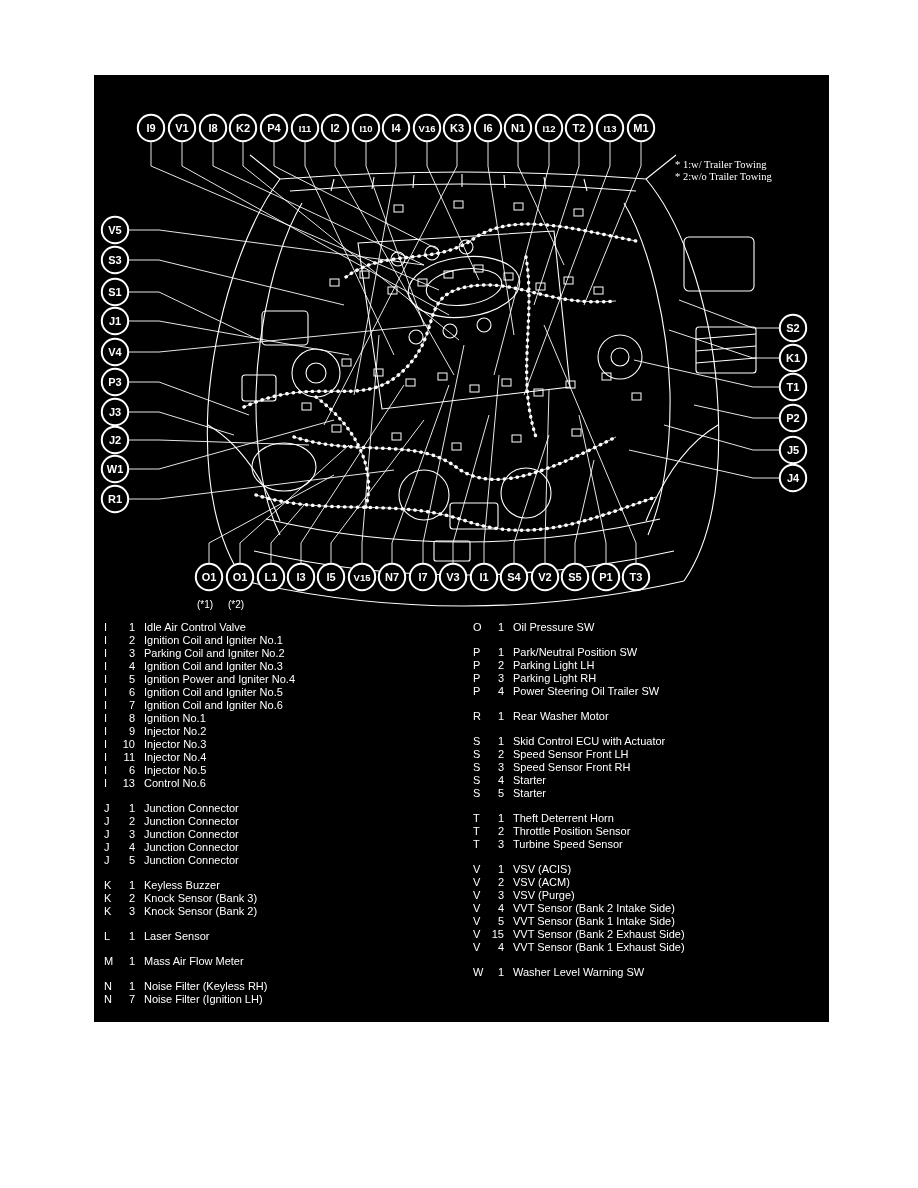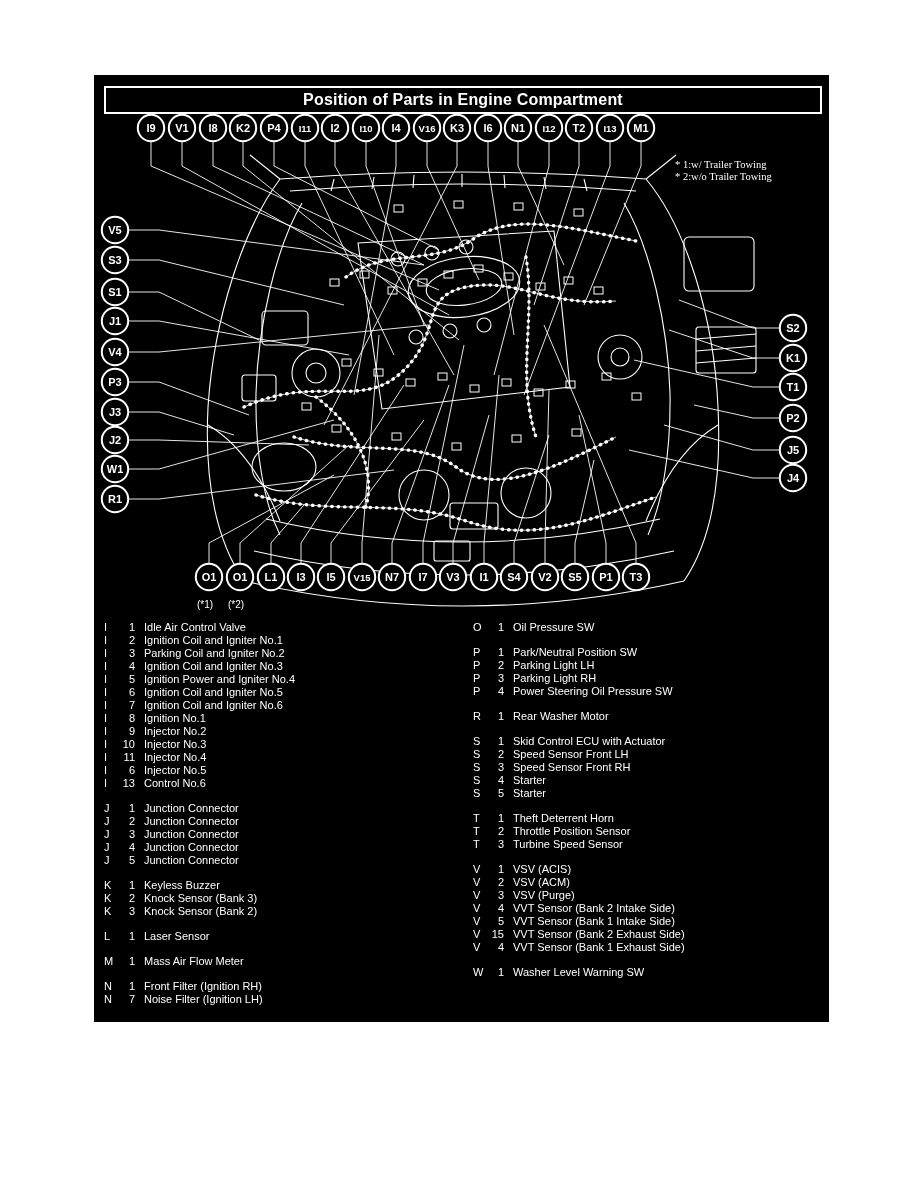--- a/index.html
+++ b/index.html
@@ -374,23 +374,20 @@
             <circle cx="512" cy="502" r="13.2" fill="#000" stroke="#fff" stroke-width="2"></circle>
             <text x="512" y="506" fill="#fff" text-anchor="middle" font-size="11" font-weight="bold" font-family="&quot;Liberation Sans&quot;, sans-serif">P1</text>
           </g>
           <g>
             <circle cx="542" cy="502" r="13.2" fill="#000" stroke="#fff" stroke-width="2"></circle>
             <text x="542" y="506" fill="#fff" text-anchor="middle" font-size="11" font-weight="bold" font-family="&quot;Liberation Sans&quot;, sans-serif">T3</text>
           </g>
         </g>
     </svg>
 
-    <div class="title-box">
-      <span>Position of Parts in Engine Compartment</span>
-    </div>
 
     <div class="notes">
       <div>* 1:w/ Trailer Towing</div>
       <div>* 2:w/o Trailer Towing</div>
     </div>
 
     <div id="legend-left" class="legend-col">
         <div class="legend-group">
           <div class="legend-row">
             <span class="l-letter">I</span>
@@ -513,21 +510,21 @@
           <div class="legend-row">
             <span class="l-letter">M</span>
             <span class="l-num">1</span>
             <span class="l-name">Mass Air Flow Meter</span>
           </div>
         </div>
         <div class="legend-group">
           <div class="legend-row">
             <span class="l-letter">N</span>
             <span class="l-num">1</span>
-            <span class="l-name">Front Filter (Ignition RH)</span>
+            <span class="l-name">Noise Filter (Keyless RH)</span>
           </div>
           <div class="legend-row">
             <span class="l-letter">N</span>
             <span class="l-num">7</span>
             <span class="l-name">Noise Filter (Ignition LH)</span>
           </div>
         </div>
       </div>
     <div id="legend-right" class="legend-col">
         <div class="legend-group">
@@ -549,21 +546,21 @@
             <span class="l-name">Parking Light LH</span>
           </div>
           <div class="legend-row">
             <span class="l-letter">P</span>
             <span class="l-num">3</span>
             <span class="l-name">Parking Light RH</span>
           </div>
           <div class="legend-row">
             <span class="l-letter">P</span>
             <span class="l-num">4</span>
-            <span class="l-name">Power Steering Oil Pressure SW</span>
+            <span class="l-name">Power Steering Oil Trailer SW</span>
           </div>
         </div>
         <div class="legend-group">
           <div class="legend-row">
             <span class="l-letter">R</span>
             <span class="l-num">1</span>
             <span class="l-name">Rear Washer Motor</span>
           </div>
         </div>
         <div class="legend-group">

